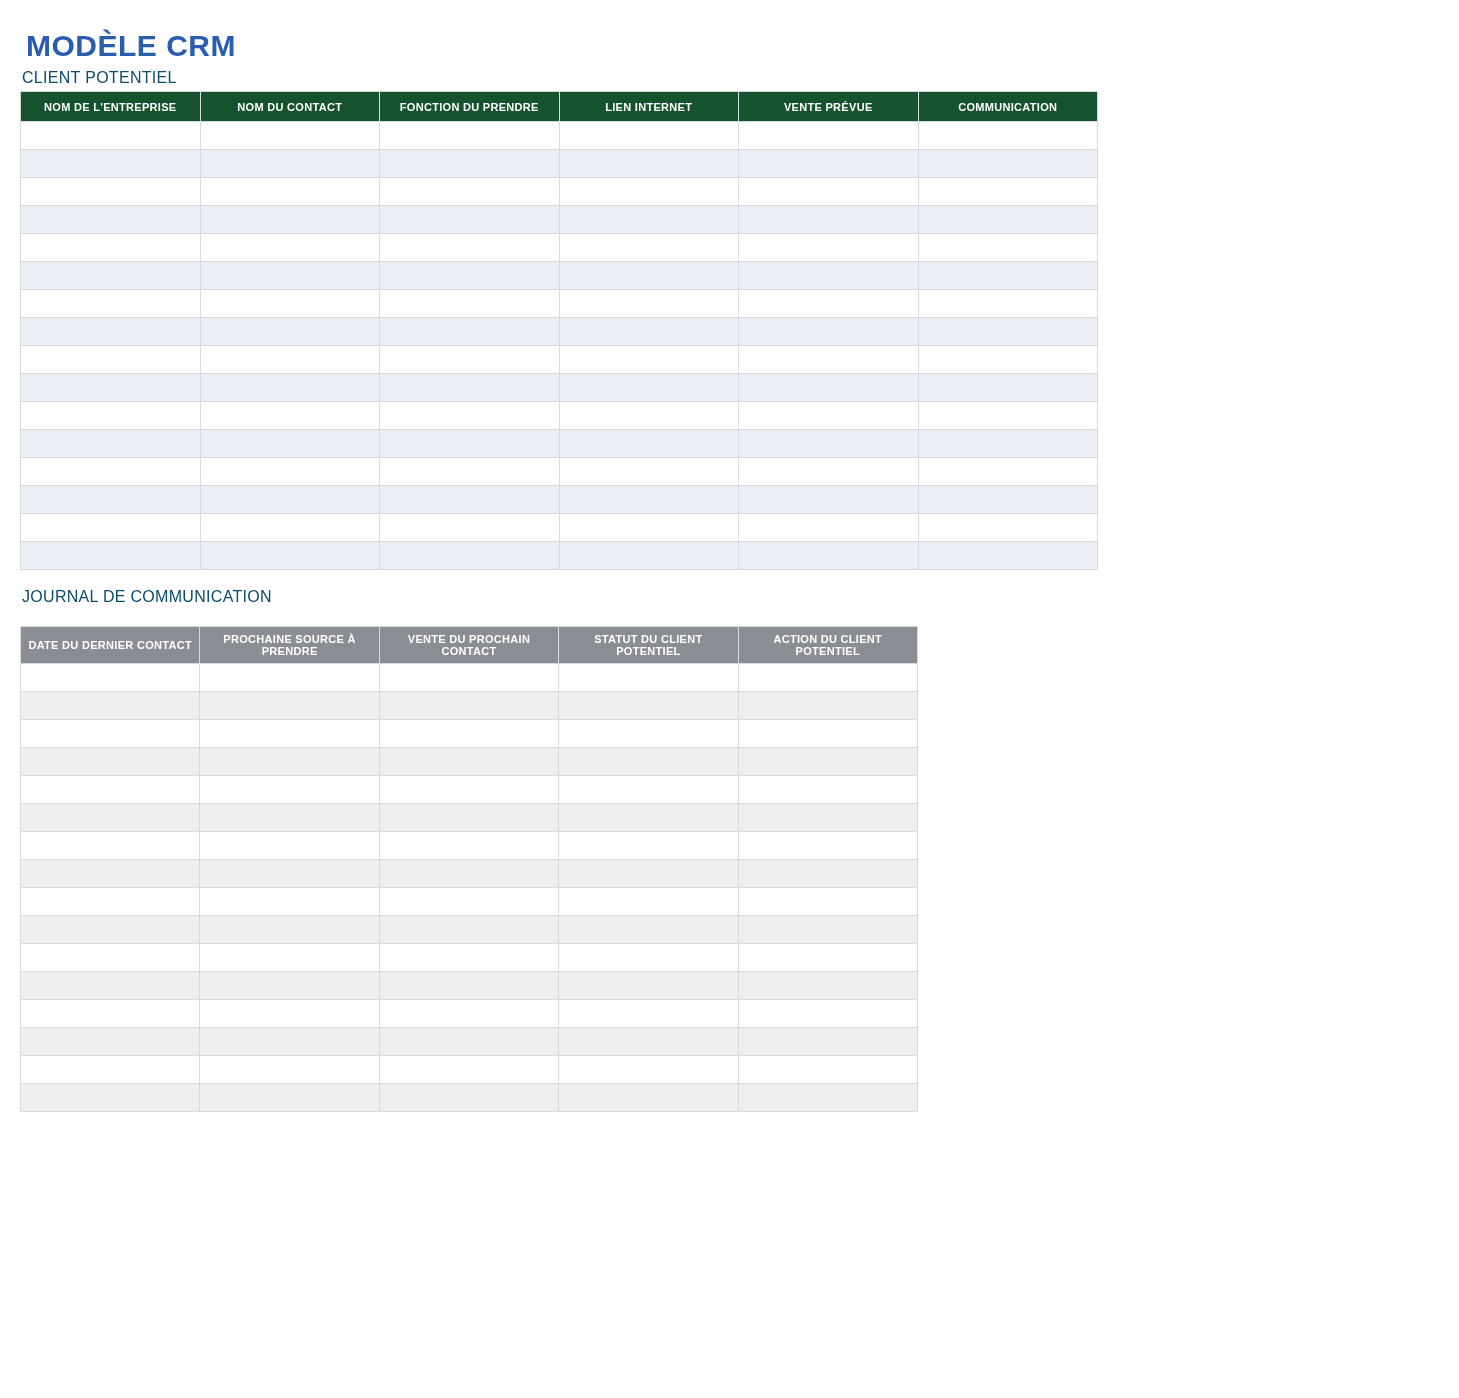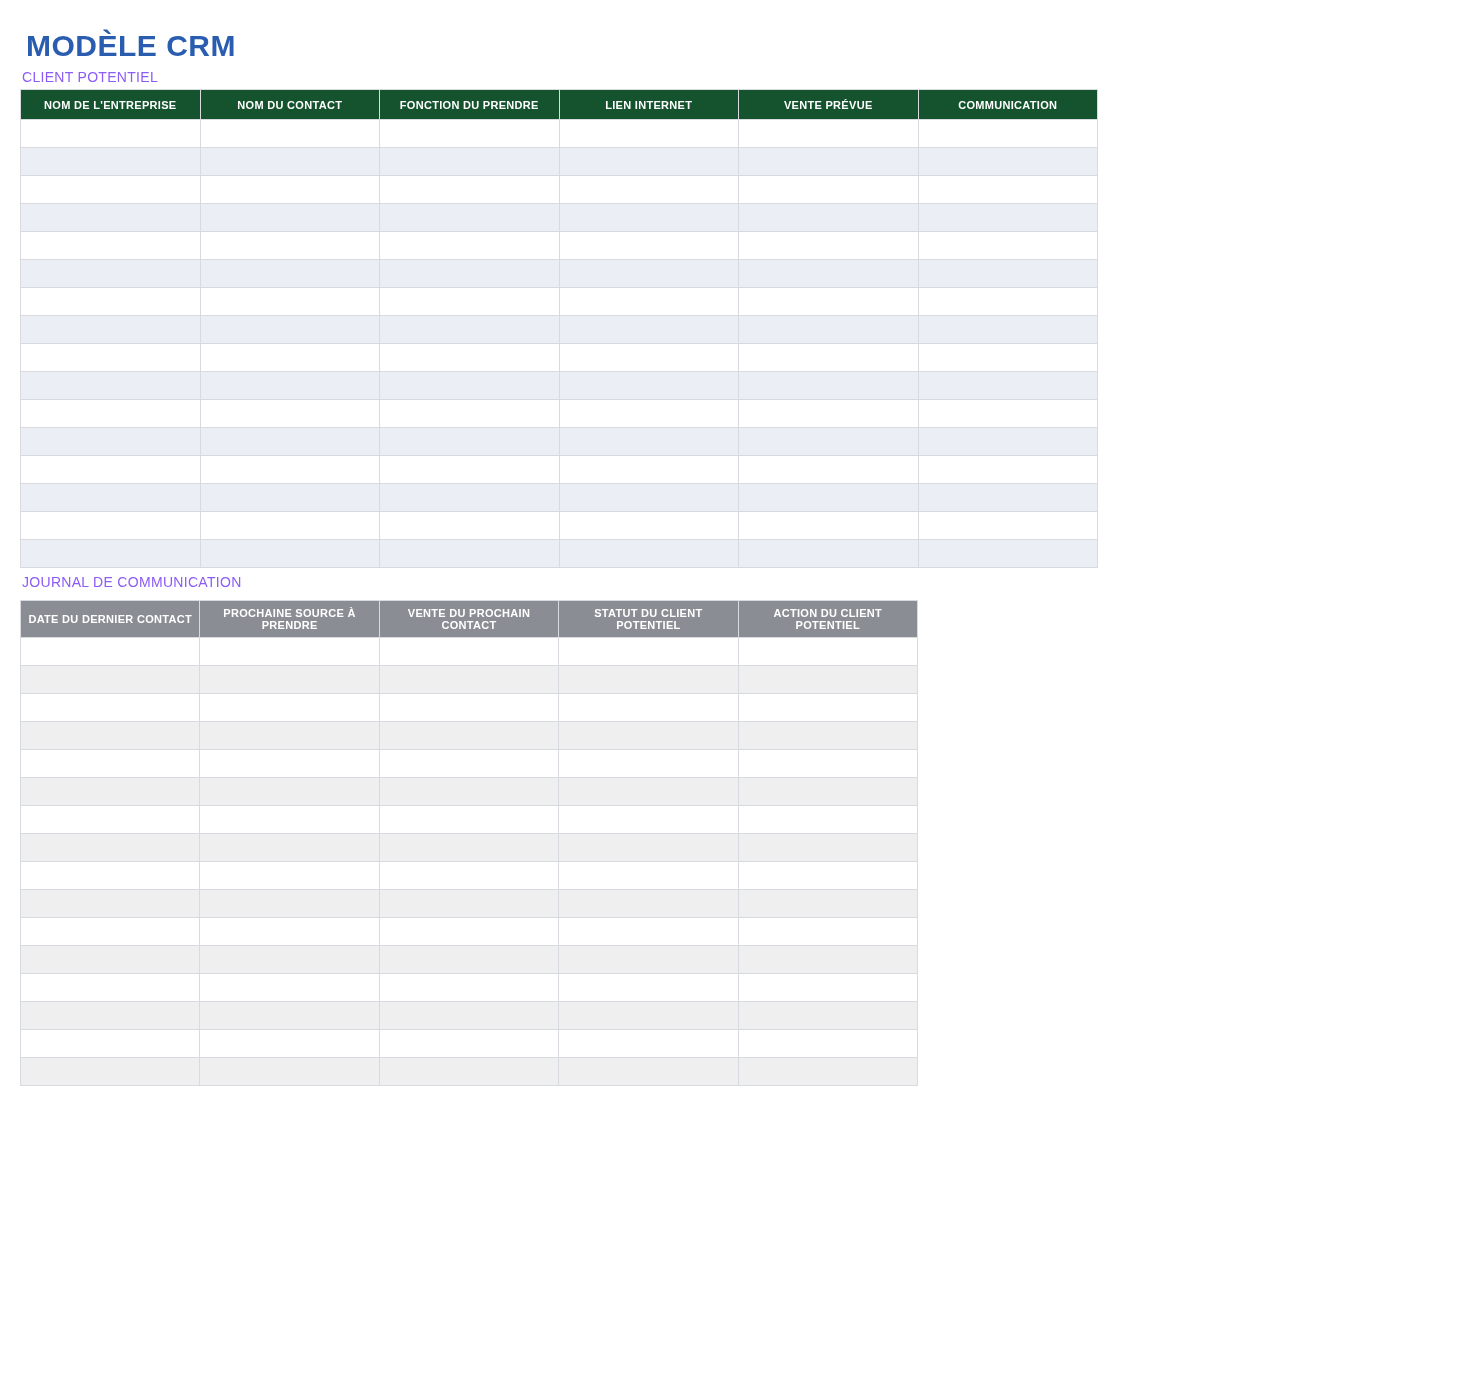--- a/index.html
+++ b/index.html
@@ -10,35 +10,35 @@
     color: #333;
   }
   .page-title {
     font-size: 30px;
     font-weight: bold;
     color: #2a5db0;
     margin: 9px 0 6px 6px;
     letter-spacing: 0.5px;
   }
   .section-title {
-    font-size: 14px;
-    color: #8b5cf6;
+    font-size: 16px;
+    color: #0c4a6e;
     margin: 2px 0 4px 2px;
     letter-spacing: 0.3px;
   }
   table {
     border-collapse: collapse;
     table-layout: fixed;
   }
   .table1 {
     width: 1078px;
   }
   .table2 {
     width: 898px;
-    margin-top: 10px;
+    margin-top: 20px;
     border-radius: 22px;
   }
   th, td {
     border: 1px solid #d7dbe0;
     box-sizing: border-box;
   }
   th {
     color: #fff;
     font-size: 11px;
     font-weight: bold;
@@ -204,21 +204,21 @@
         <td></td>
         <td></td>
         <td></td>
         <td></td>
         <td></td>
         <td></td>
       </tr>
     </tbody>
 </table>
 
-<div class="section-title" style="margin-top:6px;">JOURNAL DE COMMUNICATION</div>
+<div class="section-title" style="margin-top:18px;">JOURNAL DE COMMUNICATION</div>
 <table class="table2">
   <thead>
     <tr>
       <th>DATE DU DERNIER CONTACT</th>
       <th>PROCHAINE SOURCE À PRENDRE</th>
       <th>VENTE DU PROCHAIN CONTACT</th>
       <th>STATUT DU CLIENT POTENTIEL</th>
       <th>ACTION DU CLIENT POTENTIEL</th>
     </tr>
   </thead>

